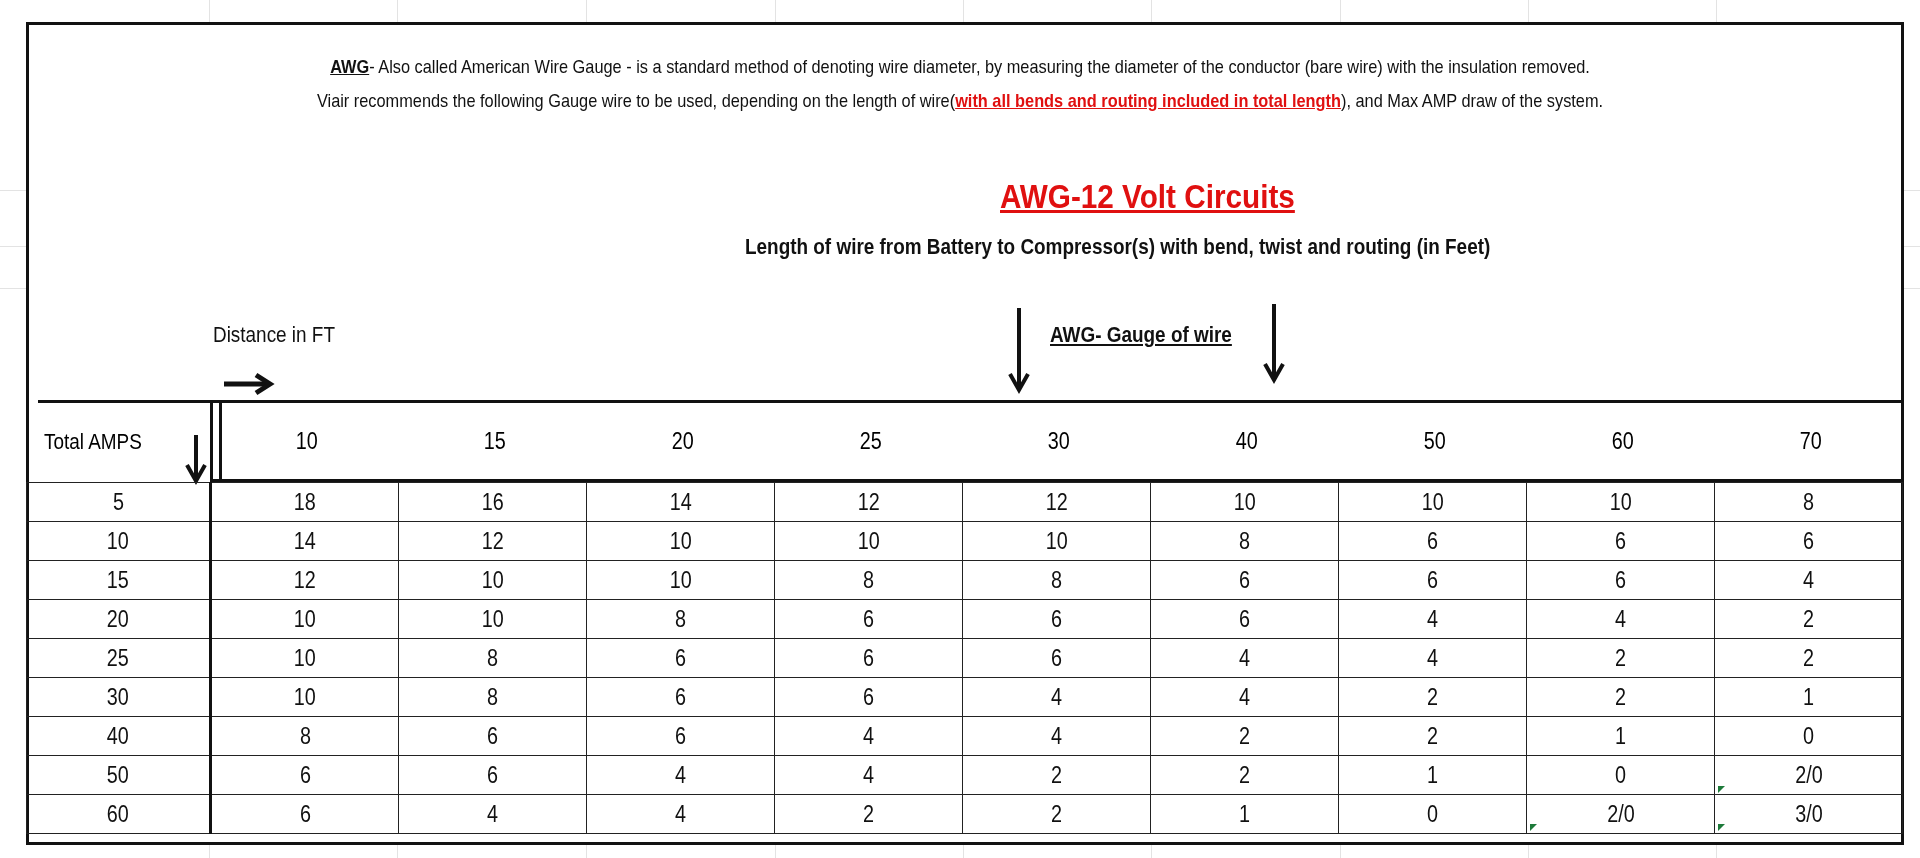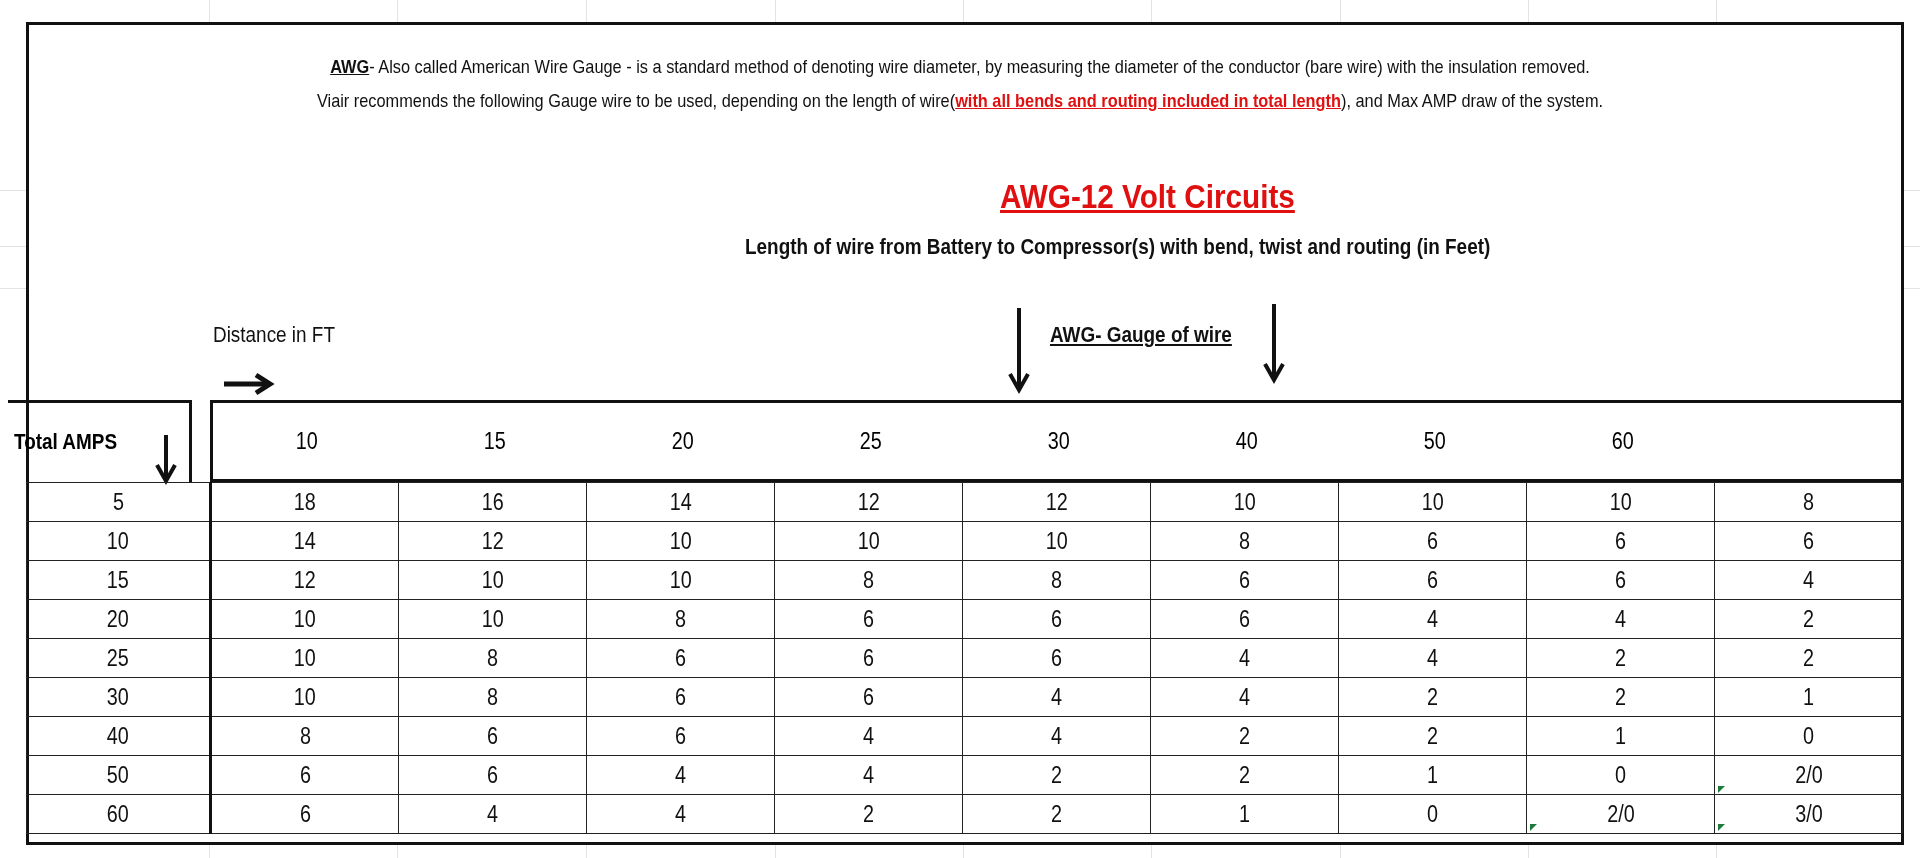--- a/index.html
+++ b/index.html
@@ -14,21 +14,21 @@
   .intro { position:absolute; left:0; right:0; top:50px; text-align:center; font-size:19px; color:#111; line-height:34px; transform:scaleX(0.86); transform-origin:center; }
   .intro .awg { font-weight:bold; text-decoration:underline; }
   .intro .red { color:#e01010; font-weight:bold; text-decoration:underline; }
   .title { position:absolute; left:1000px; top:178px; font-size:33px; font-weight:bold; color:#e01010; text-decoration:underline; transform:scaleX(0.9); transform-origin:left; }
   .subtitle { position:absolute; left:745px; top:234px; font-size:22px; font-weight:bold; color:#111; transform:scaleX(0.86); transform-origin:left; }
   .dist { position:absolute; left:213px; top:322px; font-size:22px; color:#111; transform:scaleX(0.86); transform-origin:left; }
   .gauge { position:absolute; left:1050px; top:322px; font-size:22px; font-weight:bold; color:#111; text-decoration:underline; transform:scaleX(0.86); transform-origin:left; }
   .arrow { position:absolute; }
 
   .hdrrow { position:absolute; left:210px; top:400px; width:1694px; height:82px; border:3px solid #111; box-sizing:border-box; }
-  .amps-label { position:absolute; left:8px; top:400px; width:184px; height:82px; box-sizing:border-box; border-top:3px solid #111; border-right:3px solid #111;font-weight:bold; }
+  .amps-label { position:absolute; left:38px; top:400px; width:184px; height:82px; box-sizing:border-box; border-top:3px solid #111; border-right:3px solid #111; }
   .amps-label span { position:absolute; left:6px; top:26px; font-size:22px; transform:scaleX(0.86); transform-origin:left; }
 
   table.data { position:absolute; left:26px; top:482px; border-collapse:collapse; table-layout:fixed; }
   table.data td { height:38px; border:1px solid #222; text-align:center; font-size:23px; color:#111; padding:0; }
   table.data td span { display:inline-block; transform:scaleX(0.86); }
   table.data td.first { border-right:3px solid #111; }
   .hcell { position:absolute; top:0; height:76px; line-height:76px; text-align:center; font-size:23px; }
   .hcell span { display:inline-block; transform:scaleX(0.86); }
   .tri { position:absolute; width:0; height:0; border-top:7px solid #1d7a3a; border-right:7px solid transparent; }
 </style>
@@ -85,20 +85,21 @@
 
 <div class="hdrrow">
   <div class="hcell" style="left:0;width:188px"><span>10</span></div>
   <div class="hcell" style="left:188px;width:188px"><span>15</span></div>
   <div class="hcell" style="left:376px;width:188px"><span>20</span></div>
   <div class="hcell" style="left:564px;width:188px"><span>25</span></div>
   <div class="hcell" style="left:752px;width:188px"><span>30</span></div>
   <div class="hcell" style="left:940px;width:188px"><span>40</span></div>
   <div class="hcell" style="left:1128px;width:188px"><span>50</span></div>
   <div class="hcell" style="left:1316px;width:188px"><span>60</span></div>
+  <div class="hcell" style="left:1504px;width:188px"><span>70</span></div>
 </div>
 
 <table class="data">
   <colgroup>
       <col style="width:184px">
       <col style="width:188px">
       <col style="width:188px">
       <col style="width:188px">
       <col style="width:188px">
       <col style="width:188px">

